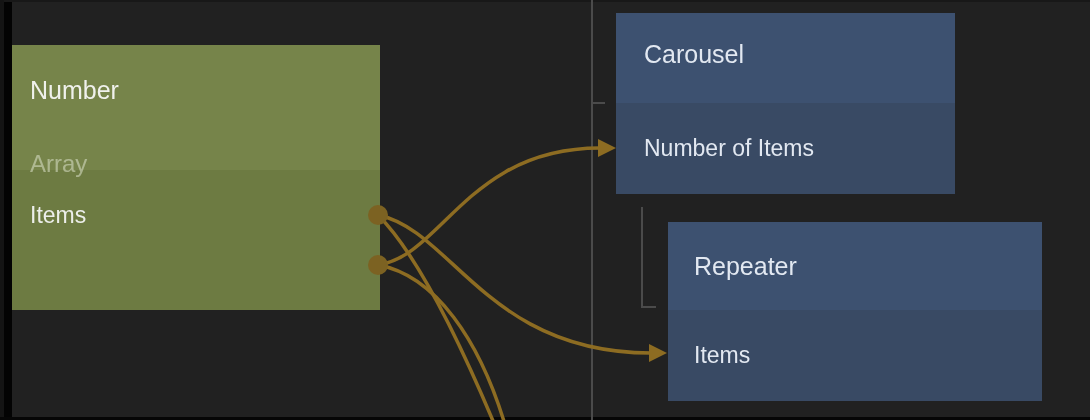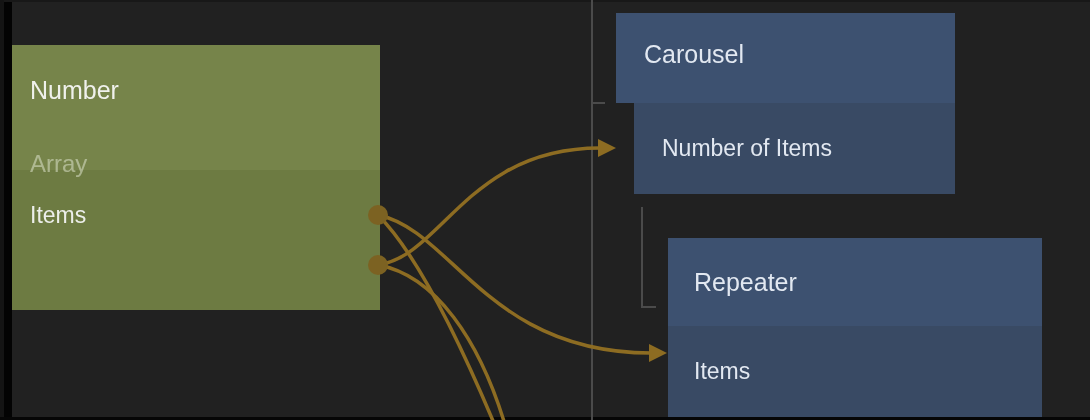--- a/index.html
+++ b/index.html
@@ -29,25 +29,25 @@
   #node-cards .node-header{height:125px;background:#76844a;padding:28px 0 0 18px;}
   #node-cards .node-body{height:140px;background:#6d7b42;padding-top:20px;}
   #node-cards .port-row{height:50px;}
   .port-left{padding-left:18px;text-align:left;}
   .port-right{padding-right:25px;text-align:right;}
 
   
   .blue .node-title,.blue .port-label{color:#e2e8f1;}
   #node-carousel{left:616px;top:13px;width:339px;height:181px;}
   #node-carousel .node-header{height:90px;background:#3d5170;padding:24px 0 0 28px;}
-  #node-carousel .node-body{height:91px;background:#394a64;margin-left:18px;}
+  #node-carousel .node-body{height:91px;background:#394a64;}
   #node-carousel .port-row{height:91px;}
   #node-carousel .port-label{line-height:91px;padding-left:28px;}
 
-  #node-repeater{left:668px;top:222px;width:374px;height:180px;margin-top:16px;}
+  #node-repeater{left:668px;top:222px;width:374px;height:180px;}
   #node-repeater .node-header{height:88px;background:#3d5170;padding:27px 0 0 26px;}
   #node-repeater .node-body{height:91px;background:#394a64;}
   #node-repeater .port-row{height:91px;}
   #node-repeater .port-label{line-height:91px;padding-left:26px;}
 
   #wires{position:absolute;left:0;top:0;width:1090px;height:420px;pointer-events:none;}
 </style>
 </head>
 <body>
 

